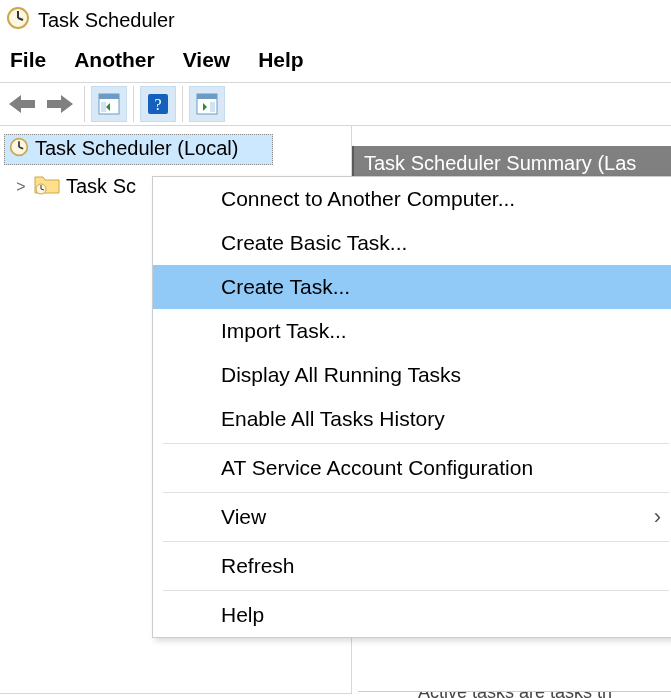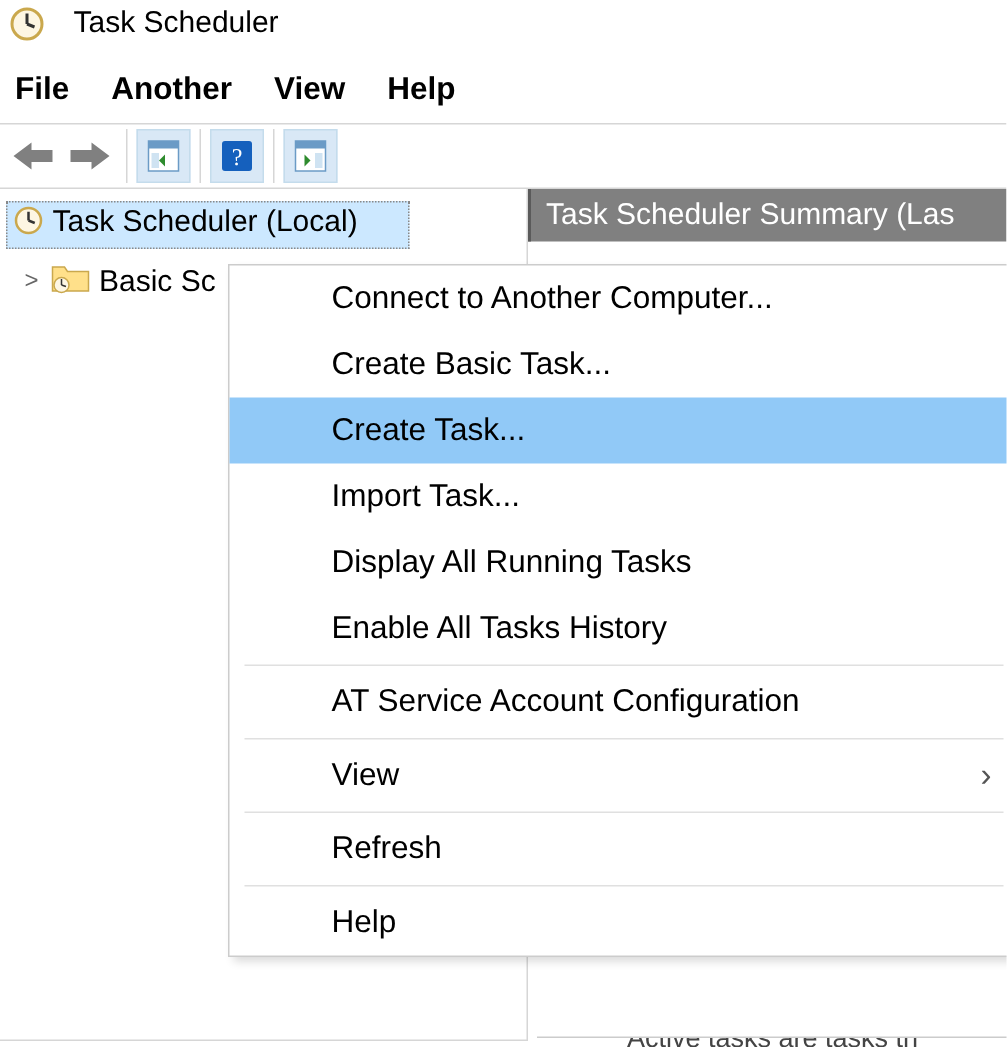--- a/index.html
+++ b/index.html
@@ -8,23 +8,24 @@
       font-size: 18px;
       background: #fff;
       width: 671px;
       height: 698px;
       overflow: hidden;
       position: relative;
       color: #000;
     }
     .titlebar {
       display: flex;
+      align-items: center;
       padding: 4px 6px;
       height: 40px;
-      gap: 19px;
+      gap: 8px;
     }
     .titlebar-title {
       font-size: 20px;
     }
     .menubar {
       display: flex;
       gap: 28px;
       padding: 8px 10px 10px 10px;
       font-size: 21px;
     }
@@ -81,20 +82,21 @@
       background:#fff;
     }
     .summary-header {
       background:#808080;
       color:#fff;
       font-size:20px;
       padding: 6px 10px;
       border-left:2px solid #5a5a5a;
       white-space:nowrap;
       overflow:hidden;
+      margin-top:20px;
     }
     .bottom-slice {
       position:absolute;
       left:358px;
       top: calc(40px + 46px + 44px + 561px);
       font-size:18px;
       color:#444;
       overflow:hidden;
       width: 320px;
       height: 12px;
@@ -209,21 +211,21 @@
     <div class="tree-child-row">
       <span class="expander">&gt;</span>
       <span>
         <svg width="26" height="22" viewBox="0 0 26 22">
           <path d="M1 4 h8 l2 3 h14 v13 h-24 z" fill="#ffe08a" stroke="#caa84d"></path>
           <circle cx="7" cy="16" r="5" fill="#fdf6e3" stroke="#caa84d"></circle>
           <line x1="7" y1="16" x2="7" y2="12" stroke="#333"></line>
           <line x1="7" y1="16" x2="10" y2="17" stroke="#333"></line>
         </svg>
       </span>
-      <span>Basic Sc</span>
+      <span>Task Sc</span>
     </div>
   </div>
   <div class="summary-panel">
     <div class="summary-header">Task Scheduler Summary (Las</div>
   </div>
 </div>
 
 <div class="bottom-slice">Active tasks are tasks th</div>
 
 <div class="ctx-menu">

